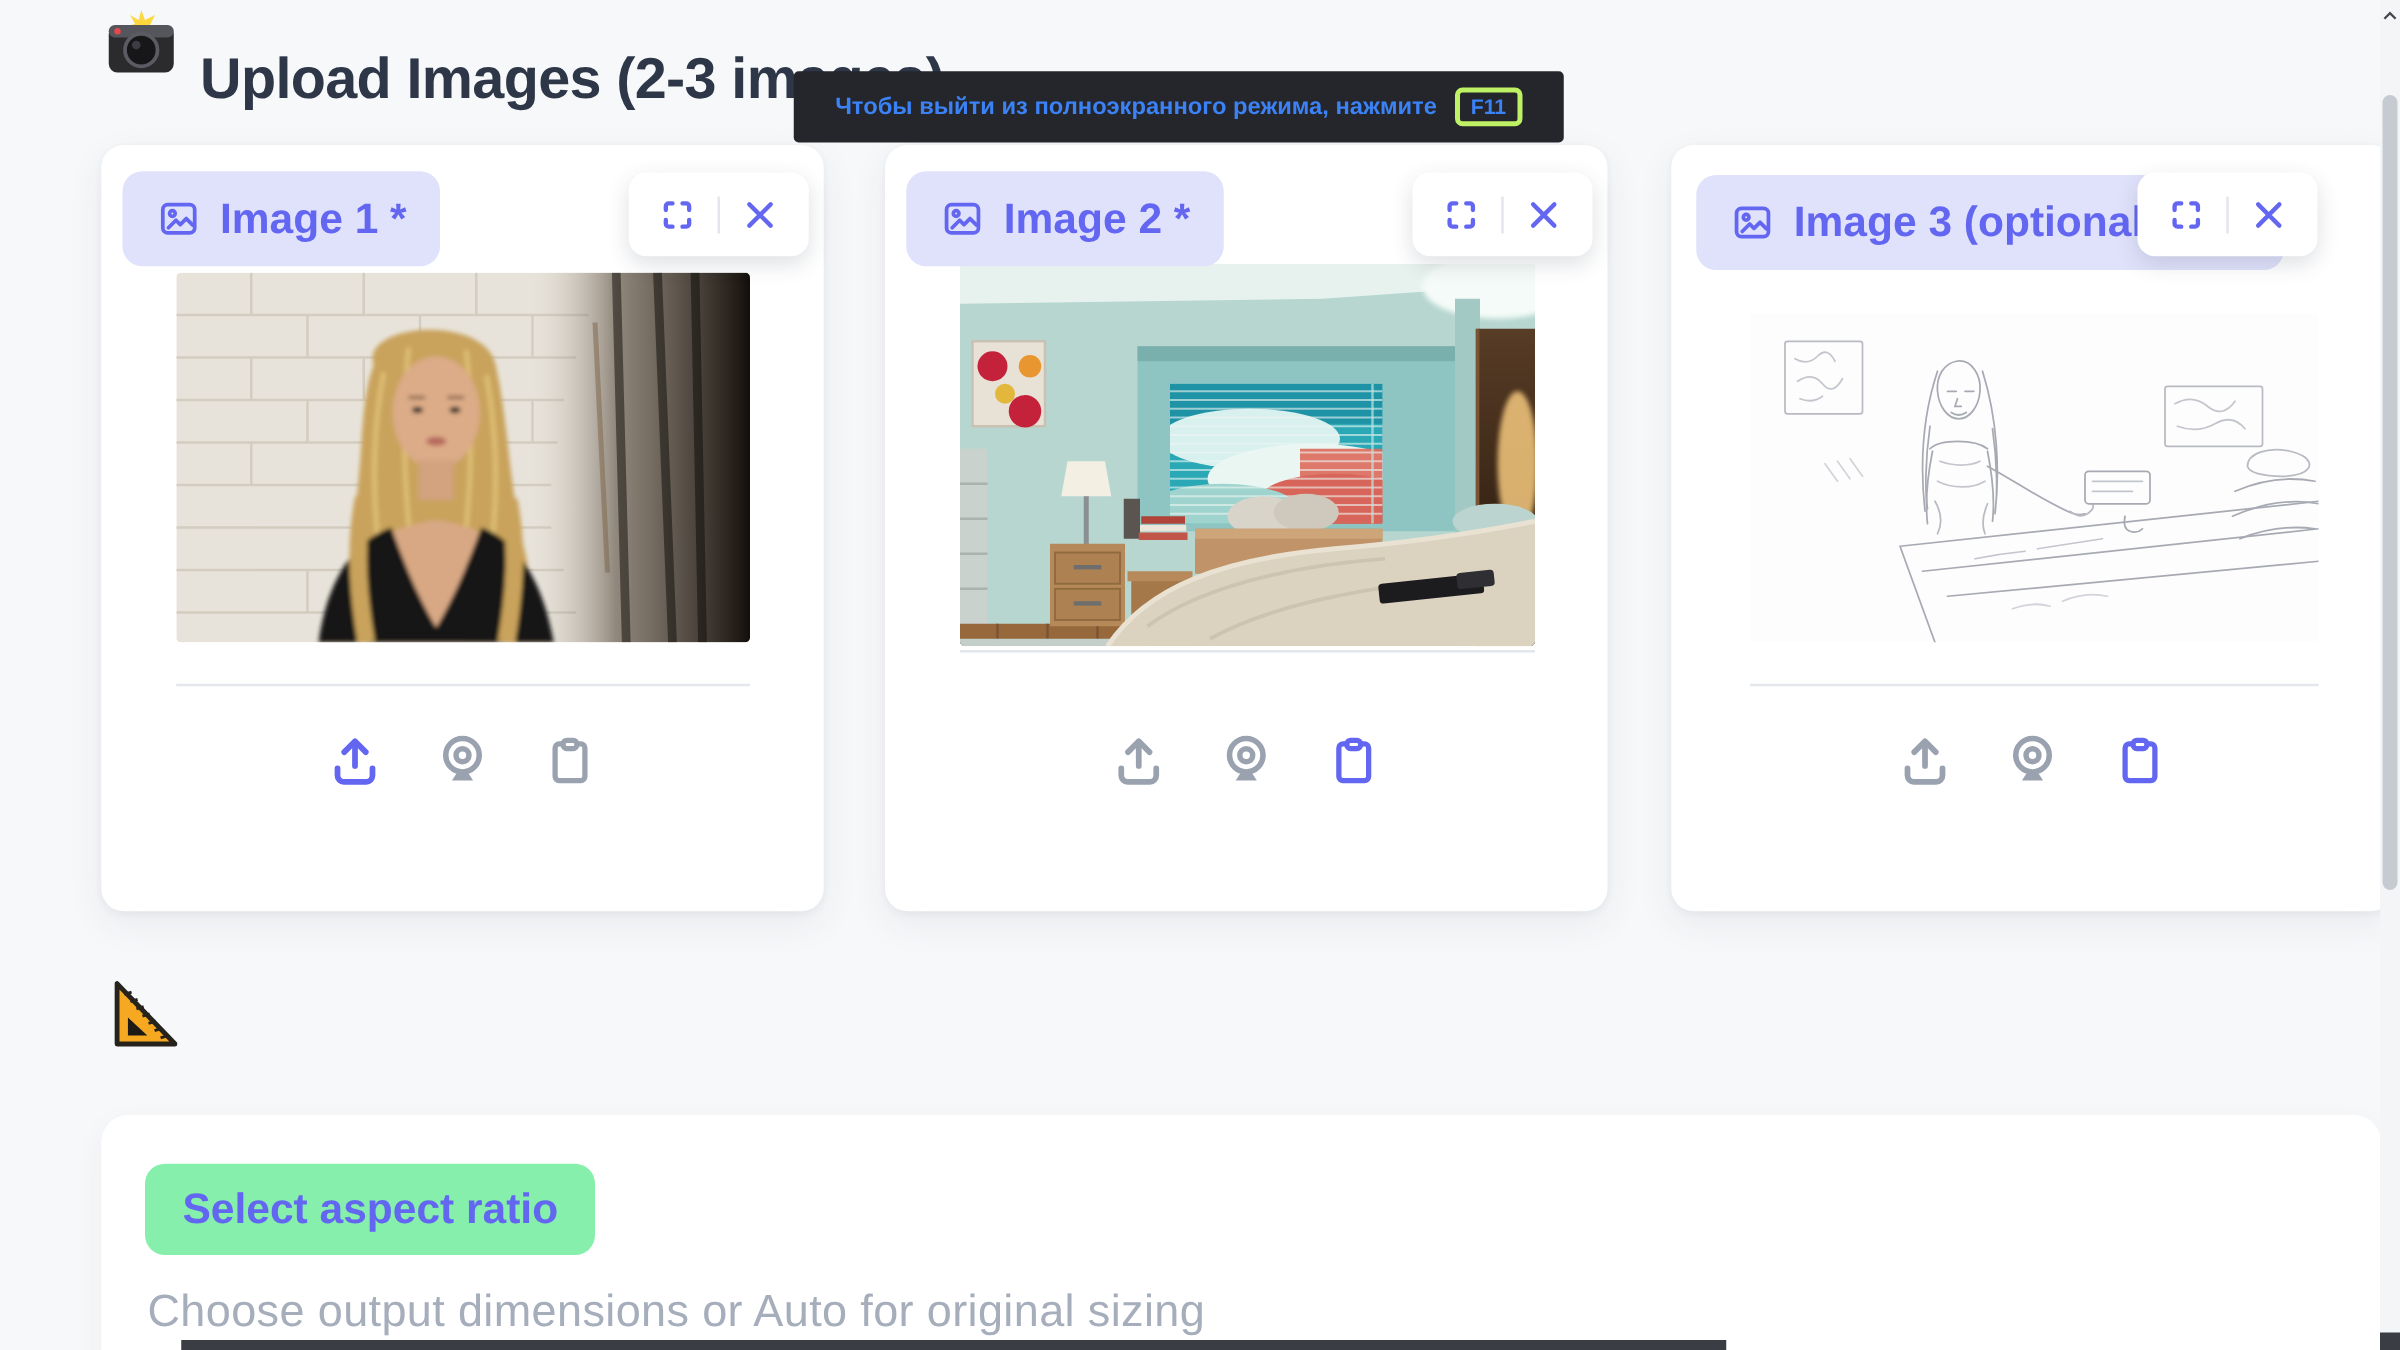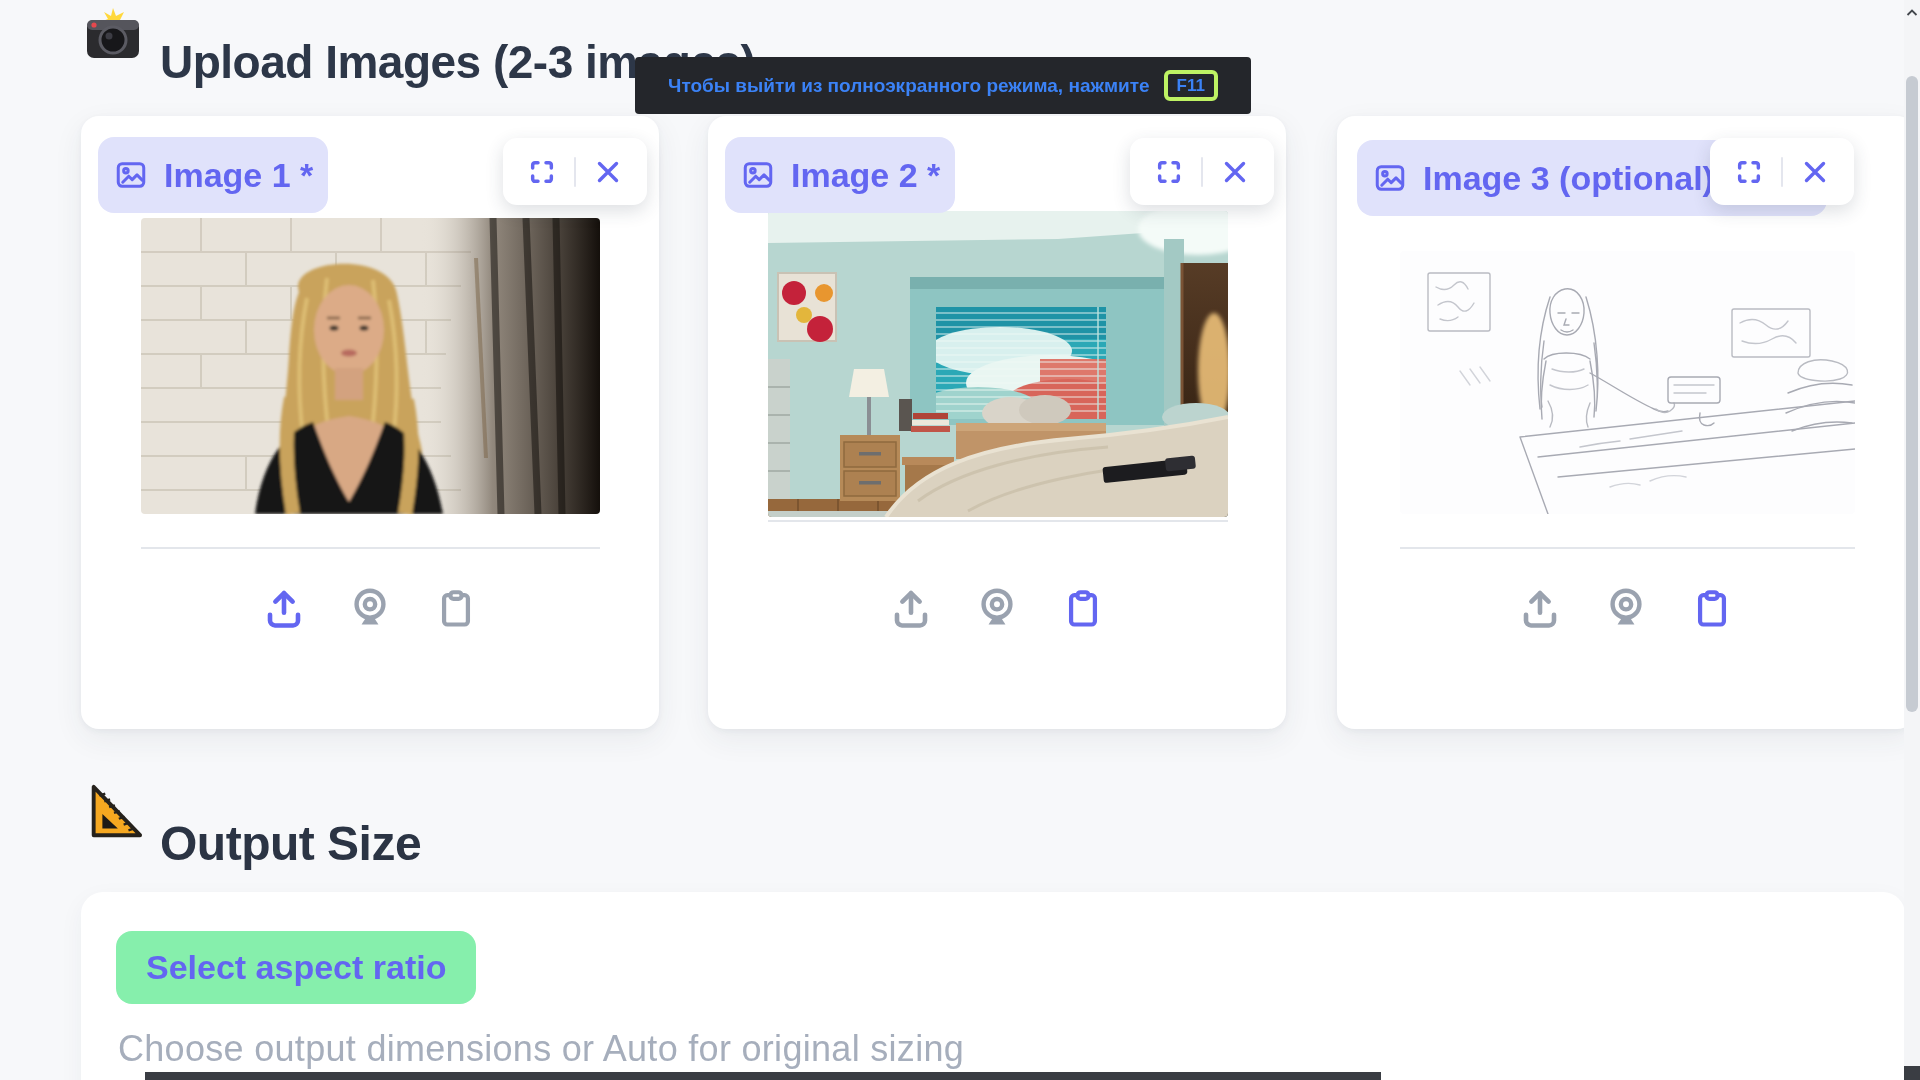--- a/index.html
+++ b/index.html
@@ -11,21 +11,21 @@
   .title-icon{position:absolute;left:84px;top:8px;width:58px;height:52px;z-index:10;}
 
   
   .toast{position:absolute;left:622px;top:57px;width:616px;height:57px;background:#24262b;border-radius:4px;
          display:flex;align-items:center;justify-content:center;gap:14px;color:#3b82f6;font-size:19px;font-weight:700;z-index:40;margin-left:13px;}
   .toast .key{border:4px solid #bef264;border-radius:6px;padding:3px 9px;font-size:17px;font-weight:700;line-height:1;}
 
   
   .card{position:absolute;top:116px;width:578px;height:613px;background:#fff;border-radius:18px;
         box-shadow:0 10px 30px rgba(45,55,72,.07),0 2px 6px rgba(45,55,72,.05);}
-  .badge{position:absolute;left:17px;top:21px;height:76px;display:flex;align-items:center;gap:15px;padding:0 15px;
+  .badge{position:absolute;left:17px;top:21px;height:76px;display:flex;align-items:center;gap:15px;padding:0 27px;
          background:#e0e2fb;border-radius:16px;color:#6366f1;font-weight:800;font-size:34px;white-space:nowrap;z-index:1;box-sizing:border-box;}
   .badge svg{flex:0 0 auto;}
   .badge.clip{width:470px;overflow:hidden;left:20px;top:24px;}
   .mini{position:absolute;top:22px;height:67px;width:144px;background:#fff;border-radius:14px;
         box-shadow:0 6px 18px rgba(45,55,72,.16);display:flex;align-items:center;justify-content:center;gap:9px;z-index:5;}
   .mini .act{width:46px;height:46px;border:0;background:none;color:#6366f1;display:flex;align-items:center;justify-content:center;cursor:pointer;padding:0;}
   .mini .sep{width:2px;height:30px;background:#e4e6ee;border-radius:1px;}
   .preview{position:absolute;border-radius:4px;overflow:hidden;cursor:pointer;}
   .preview svg{display:block;}
   .hline{position:absolute;height:2px;background:#e3e6eb;}
@@ -362,21 +362,20 @@
     </div>
   </section>
 
   <svg class="section-icon" viewBox="0 0 60 60">
     <path d="M10 4L10 54L58 54Z" fill="#f6a820" stroke="#26221c" stroke-width="4" stroke-linejoin="round"></path>
     <path d="M19 32L19 47L35 47Z" fill="#1d1a16"></path>
     <g stroke="#26221c" stroke-width="2.4">
       <path d="M16 13l6-2M21 19l6-2M26 25l6-2M31 31l6-2M36 37l6-2M41 43l6-2M46 49l6-2"></path>
     </g>
   </svg>
-  <h2 class="section-title">Output Size</h2>
 
   <section class="panel">
     <div class="aspect-badge">Select aspect ratio</div>
     <div class="subtitle">Choose output dimensions or Auto for original sizing</div>
   </section>
 
   <div class="vtrack"></div>
   <svg class="varrow" viewBox="0 0 14 14">
     <path d="M2.5 9L7 4.5L11.5 9" fill="none" stroke="#43474d" stroke-width="1.8"></path>
   </svg>

